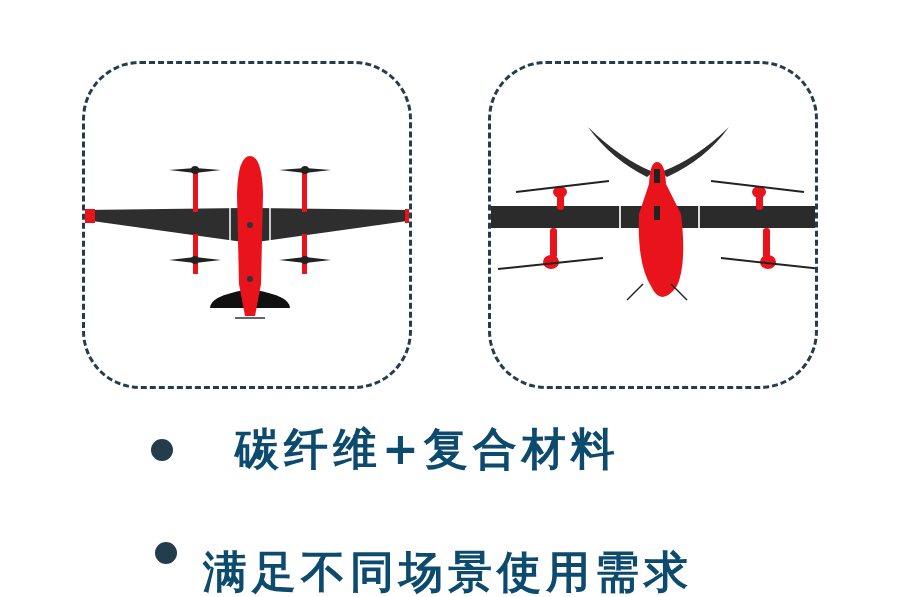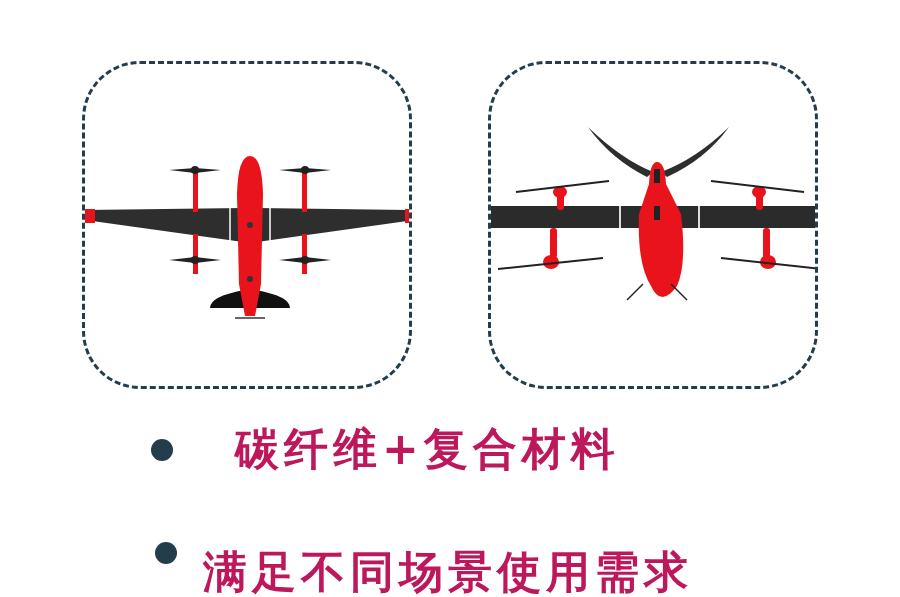--- a/index.html
+++ b/index.html
@@ -1,21 +1,21 @@
 <!DOCTYPE html>
 <html><head>
 <meta charset="utf-8">
 <style>
   html,body{margin:0;padding:0;background:#ffffff;}
   body{width:900px;height:597px;position:relative;overflow:hidden;font-family:"DejaVu Sans",sans-serif;}
   .card{position:absolute;top:61px;width:330px;height:328px;border:3px dashed #233d4d;border-radius:58px;box-sizing:border-box;overflow:hidden;background:#fff;}
   .card.left{left:82px;}
   .card.right{left:488px;}
   .card svg{position:absolute;left:0;top:0;}
-  .bullet-row{position:absolute;display:flex;align-items:center;color:#be185d;font-weight:bold;font-size:44px;letter-spacing:5px;}
+  .bullet-row{position:absolute;display:flex;align-items:center;color:#0c4a6e;font-weight:bold;font-size:44px;letter-spacing:5px;}
   .dot{width:22px;height:22px;border-radius:50%;background:#233d4d;flex:none;}
   .row1{left:151px;top:420px;}
   .row1 .txt{margin-left:62px;}
   .row2{left:155px;top:503px;}
   .row2 .txt{margin-left:26px;margin-top:40px;}
 </style>
 </head>
 <body>
 
 <div class="card left">

